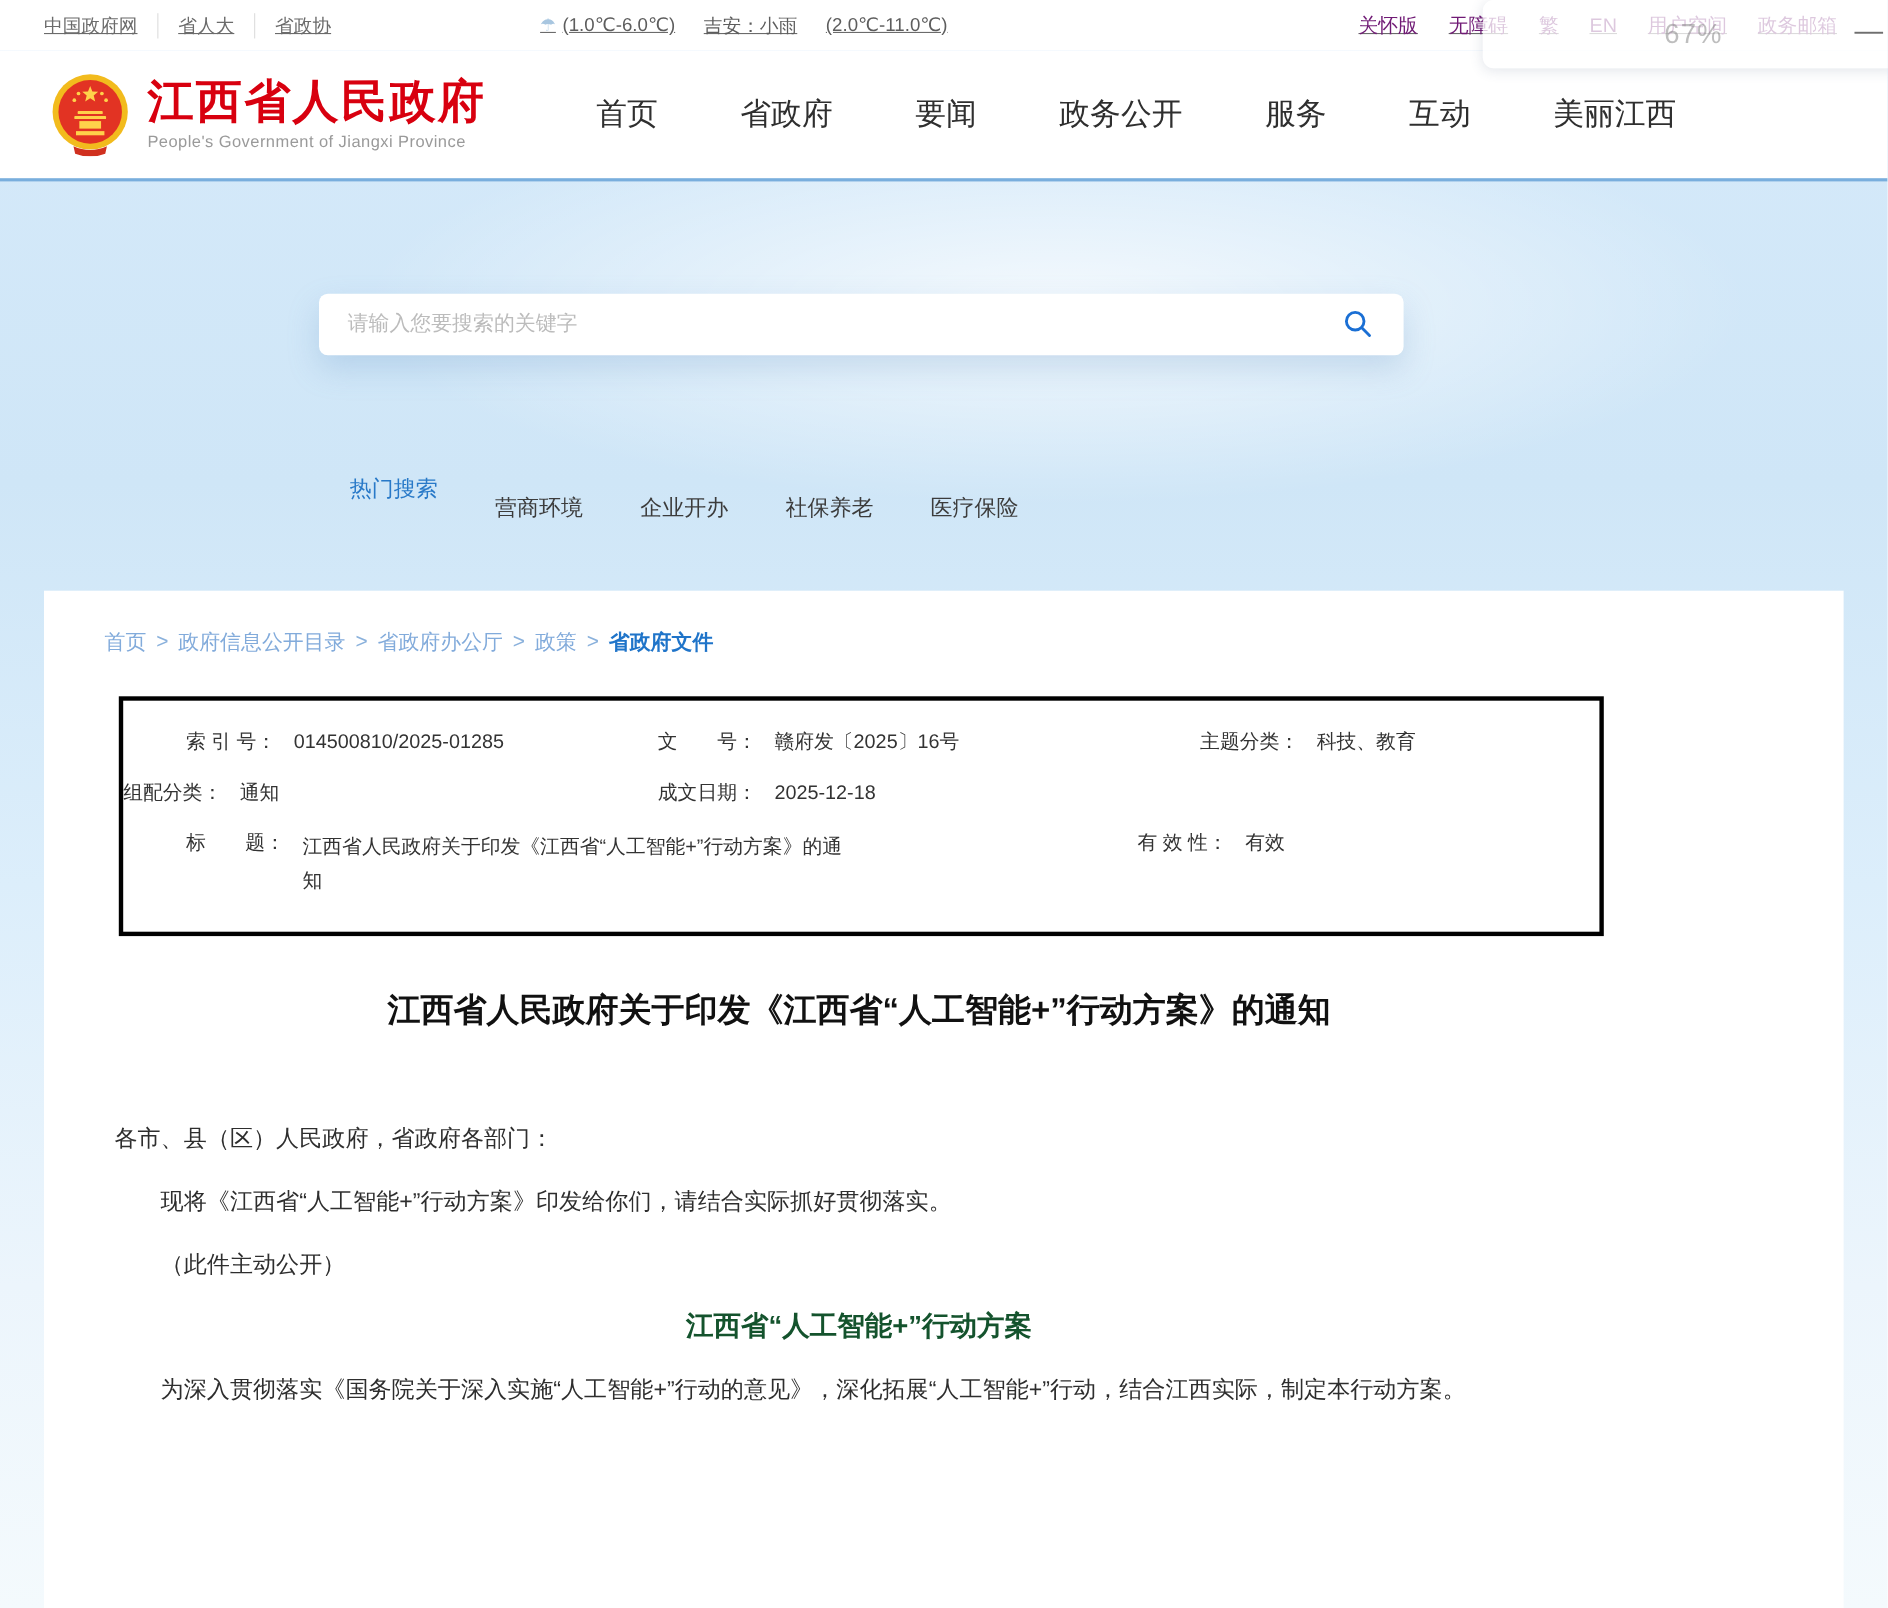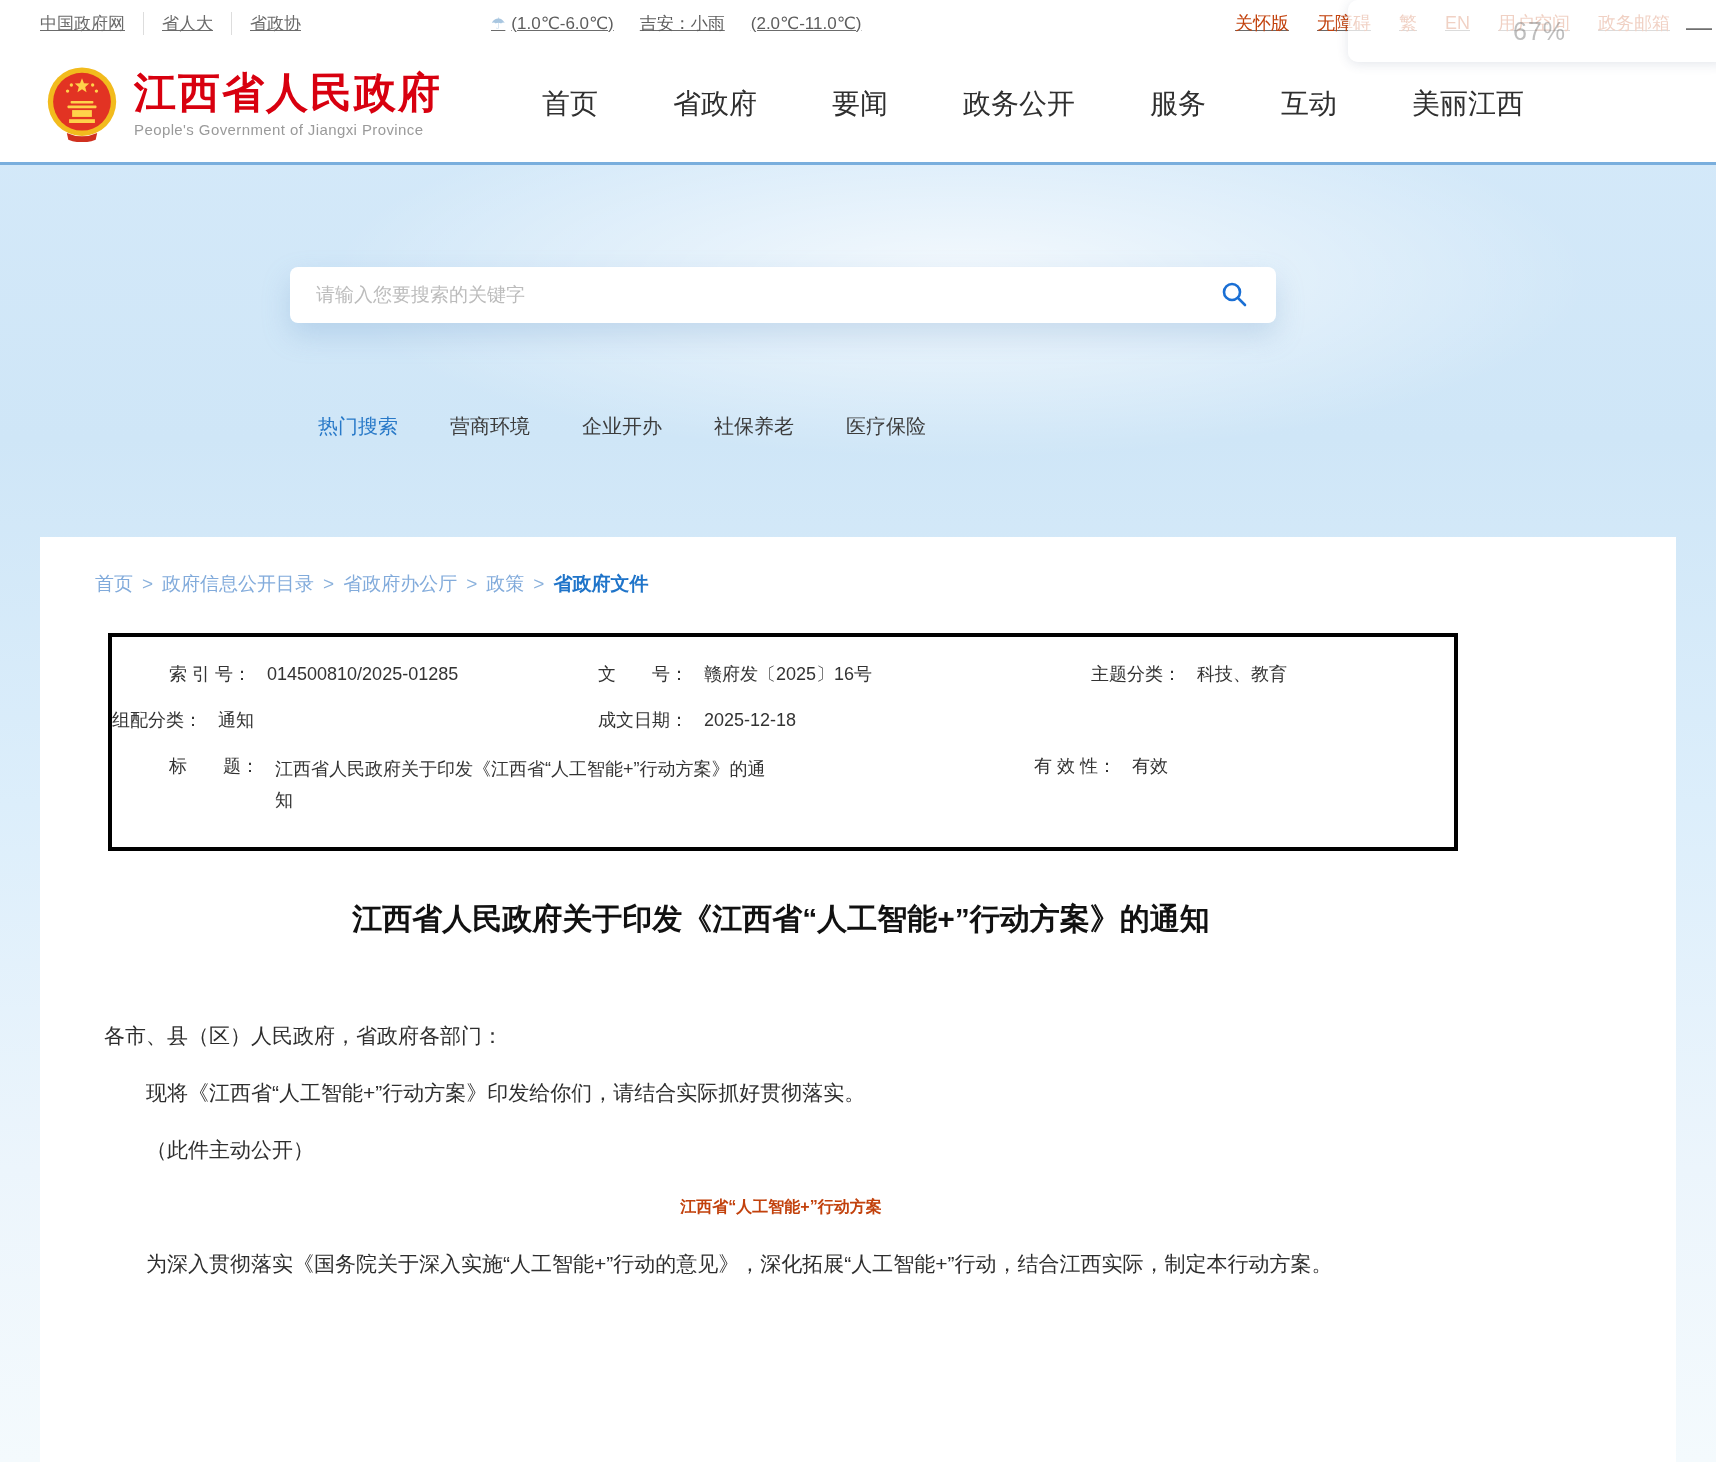--- a/index.html
+++ b/index.html
@@ -17,21 +17,21 @@
     padding:0 46px 0 40px; font-size:17px; color:#6b6b6b; z-index:2;text-decoration:underline;
   }
   .topbar-left { display:flex; align-items:center; }
   .topbar-left a { color:#6b6b6b; text-decoration:none; padding:0 18px; cursor:pointer; }
   .topbar-left a:first-child { padding-left:0; }
   .topbar-left a + a { border-left:1px solid #ddd; }
   .topbar-weather { display:flex; align-items:center; margin-left:172px; color:#5d5d5d; }
   .topbar-weather .witem { margin-right:26px; }
   .weather-glyph { color:#a8c6e0; font-size:16px; margin-right:6px; }
   .topbar-right { margin-left:auto; display:flex; align-items:center; gap:28px; font-size:18px; color:#5d5d5d; }
-  .topbar-right a { color:#c2410c; text-decoration:none; cursor:pointer; white-space:nowrap; }
+  .topbar-right a { color:#701a75; text-decoration:none; cursor:pointer; white-space:nowrap; }
   
   .zoom-popup {
     position:absolute; top:0; left:1348px; width:380px; height:62px; z-index:6;
     background:rgba(255,255,255,0.76); border-radius:10px;
     box-shadow:0 2px 12px rgba(60,80,110,0.14);
   }
   .zoom-popup .zoom-level {
     position:absolute; left:165px; top:17px; font-size:25px;
     color:rgba(125,125,125,0.5); letter-spacing:1px;
   }
@@ -71,21 +71,21 @@
     display:flex; align-items:center; padding:0 16px 0 26px;
   }
   .search-input {
     flex:1; border:none; outline:none; font-size:19px; color:#333;
     font-family:"Liberation Sans","DejaVu Sans",sans-serif; background:transparent;
   }
   .search-input::placeholder { color:#bcbcbc; }
   .search-btn { border:none; background:transparent; cursor:pointer; padding:8px 12px; }
   .hot-row { position:absolute; left:318px; top:248px; display:flex; align-items:center; font-size:20px; }
   .hot-label { color:#2879c8; margin-right:52px; }
-  .hot-row a { color:#3c3c3c; text-decoration:none; margin-right:52px; cursor:pointer; }
+  .hot-row a { color:#3c3c3c; text-decoration:none; margin-right:52px; cursor:pointer;margin-top:35px; }
   
   .card { position:absolute; top:537px; left:40px; right:40px; bottom:0; background:#fff; }
   .breadcrumb {
     margin:34px 0 0 55px; font-size:19px; color:#82abdb;
     display:flex; align-items:center; flex-wrap:nowrap;
   }
   .breadcrumb a { color:#82abdb; text-decoration:none; cursor:pointer; }
   .breadcrumb .sep { margin:0 9px; color:#8ab1dc; }
   .breadcrumb a.current { color:#1f74c9; font-weight:bold; }
   
@@ -104,21 +104,21 @@
   
   .content { margin-left:64px; width:1354px; }
   .doc-title {
     margin-top:46px; text-align:center;
     font-size:30px; font-weight:bold; color:#111; line-height:44px;
   }
   .doc-body { margin-top:66px; font-size:21px; color:#2e2e2e; }
   .doc-body p { line-height:57px; }
   .p-indent { text-indent:2em; }
   .p-right { text-align:right; }
-  .p-center-bold { text-align:center; font-weight:bold; font-size:16px; color:#c2410c; }
+  .p-center-bold { text-align:center; font-weight:bold; font-size:25px; color:#14532d; }
   .p-section { font-weight:bold; font-size:23px; color:#111; text-indent:2em; }
 </style>
 </head>
 <body>
 
 <div class="topbar">
   <div class="topbar-left">
     <a>中国政府网</a>
     <a>省人大</a>
     <a>省政协</a>

